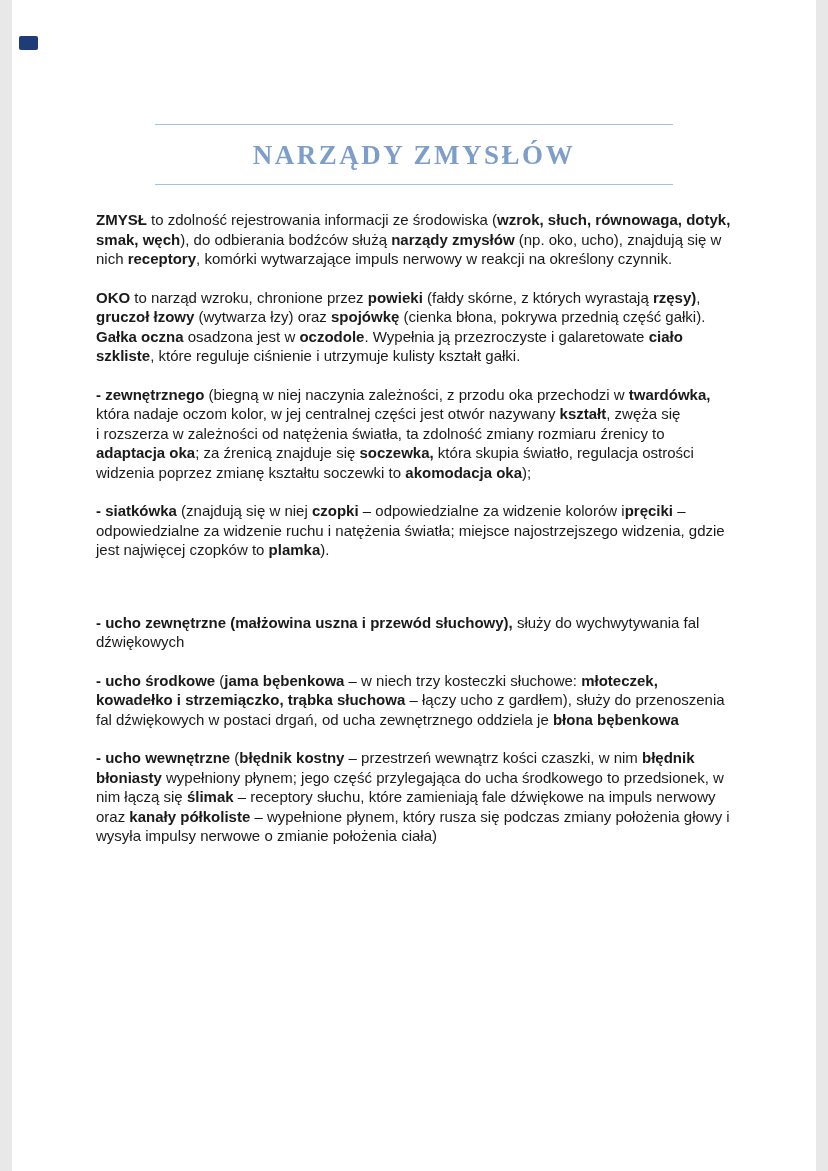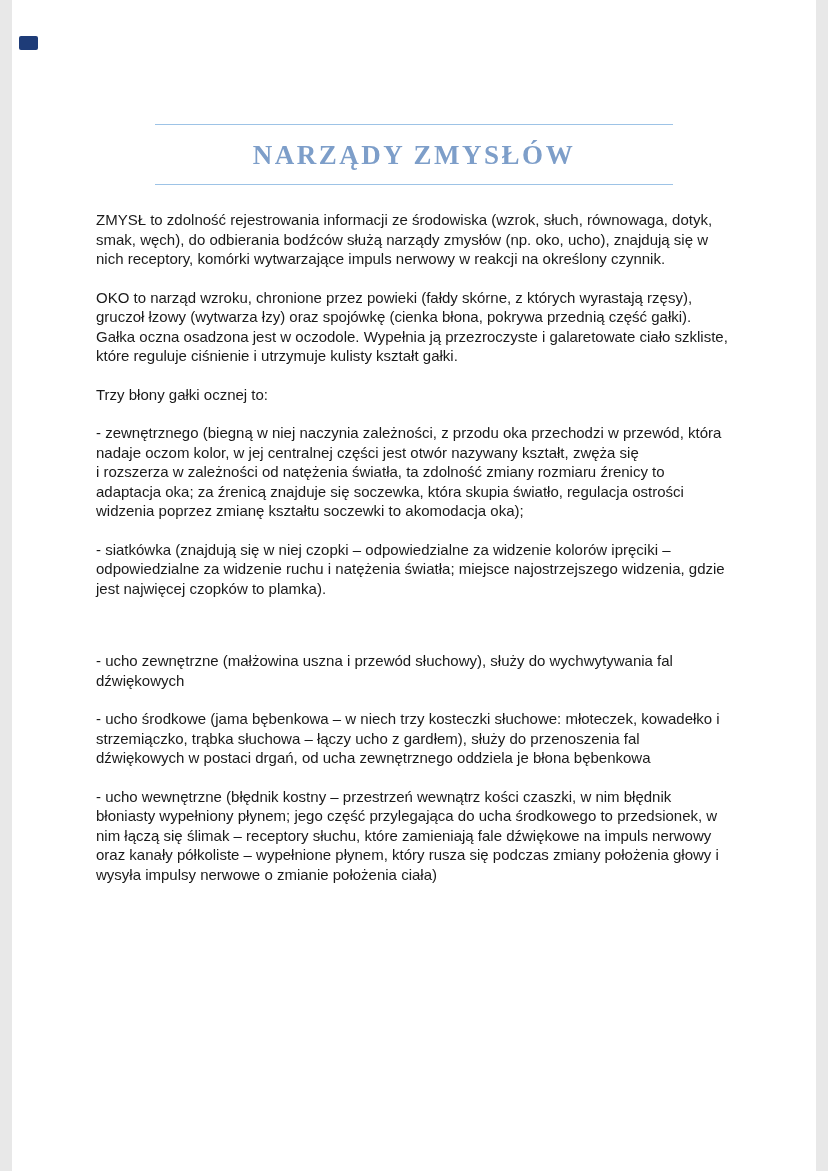--- a/index.html
+++ b/index.html
@@ -46,38 +46,37 @@
     margin: 0 auto;
     padding-top: 25px;
     font-size: 15px;
     line-height: 19.5px;
   }
   .para {
     margin: 0 0 19px 0;
     white-space: pre-wrap;
   }
   .para.heading { font-weight: bold; }
-  .run.bold { font-weight: normal; }
+  .run.bold { font-weight: bold; }
   .spacer { height: 34px; }
 </style>
 </head>
 <body>
 
 <div class="page">
   <div class="corner-mark"></div>
   <div class="title-section">
     <div class="rule"></div>
     <h1 class="doc-title">NARZĄDY ZMYSŁÓW</h1>
     <div class="rule"></div>
   </div>
   <div class="content">
       <p class="para"><span class="run bold">ZMYSŁ</span><span class="run"> to zdolność rejestrowania informacji ze środowiska (</span><span class="run bold">wzrok, słuch, równowaga, dotyk, smak, węch</span><span class="run">), do odbierania bodźców służą </span><span class="run bold">narządy zmysłów</span><span class="run"> (np. oko, ucho), znajdują się w nich </span><span class="run bold">receptory</span><span class="run">, komórki wytwarzające impuls nerwowy w reakcji na określony czynnik.</span></p>
       <p class="para"><span class="run bold">OKO</span><span class="run"> to narząd wzroku, chronione przez </span><span class="run bold">powieki</span><span class="run"> (fałdy skórne, z których wyrastają </span><span class="run bold">rzęsy)</span><span class="run">, </span><span class="run bold">gruczoł łzowy</span><span class="run"> (wytwarza łzy) oraz </span><span class="run bold">spojówkę</span><span class="run"> (cienka błona, pokrywa przednią część gałki). </span><span class="run bold">Gałka oczna</span><span class="run"> osadzona jest w </span><span class="run bold">oczodole</span><span class="run">. Wypełnia ją przezroczyste i galaretowate </span><span class="run bold">ciało szkliste</span><span class="run">, które reguluje ciśnienie i utrzymuje kulisty kształt gałki.</span></p>
-      <p class="para heading"><span class="run bold">Trzy błony gałki ocznej to:</span></p>
-      <p class="para"><span class="run bold">- zewnętrznego</span><span class="run"> (biegną w niej naczynia zależności, z przodu oka przechodzi w </span><span class="run bold">przewód,</span><span class="run"> która nadaje oczom kolor, w jej centralnej części jest otwór nazywany </span><span class="run bold">kształt</span><span class="run">, zwęża się
+      <p class="para"><span class="run bold">- zewnętrznego</span><span class="run"> (biegną w niej naczynia zależności, z przodu oka przechodzi w </span><span class="run bold">twardówka,</span><span class="run"> która nadaje oczom kolor, w jej centralnej części jest otwór nazywany </span><span class="run bold">kształt</span><span class="run">, zwęża się
 i rozszerza w zależności od natężenia światła, ta zdolność zmiany rozmiaru źrenicy to </span><span class="run bold">adaptacja oka</span><span class="run">; za źrenicą znajduje się </span><span class="run bold">soczewka,</span><span class="run"> która skupia światło, regulacja ostrości widzenia poprzez zmianę kształtu soczewki to </span><span class="run bold">akomodacja oka</span><span class="run">);</span></p>
       <p class="para"><span class="run bold">- siatkówka</span><span class="run"> (znajdują się w niej </span><span class="run bold">czopki</span><span class="run"> – odpowiedzialne za widzenie kolorów i</span><span class="run bold">pręciki</span><span class="run"> – odpowiedzialne za widzenie ruchu i natężenia światła; miejsce najostrzejszego widzenia, gdzie jest najwięcej czopków to </span><span class="run bold">plamka</span><span class="run">).</span></p>
       <div class="spacer"></div>
       <p class="para"><span class="run bold">- ucho zewnętrzne (małżowina uszna i przewód słuchowy),</span><span class="run"> służy do wychwytywania fal dźwiękowych</span></p>
       <p class="para"><span class="run bold">- ucho środkowe</span><span class="run"> (</span><span class="run bold">jama bębenkowa</span><span class="run"> – w niech trzy kosteczki słuchowe: </span><span class="run bold">młoteczek, kowadełko i strzemiączko, trąbka słuchowa</span><span class="run"> – łączy ucho z gardłem), służy do przenoszenia fal dźwiękowych w postaci drgań, od ucha zewnętrznego oddziela je </span><span class="run bold">błona bębenkowa</span></p>
       <p class="para"><span class="run bold">- ucho wewnętrzne</span><span class="run"> (</span><span class="run bold">błędnik kostny</span><span class="run"> – przestrzeń wewnątrz kości czaszki, w nim </span><span class="run bold">błędnik błoniasty</span><span class="run"> wypełniony płynem; jego część przylegająca do ucha środkowego to przedsionek, w nim łączą się </span><span class="run bold">ślimak</span><span class="run"> – receptory słuchu, które zamieniają fale dźwiękowe na impuls nerwowy oraz </span><span class="run bold">kanały półkoliste</span><span class="run"> – wypełnione płynem, który rusza się podczas zmiany położenia głowy i wysyła impulsy nerwowe o zmianie położenia ciała)</span></p>
     </div>
 </div>
 
 </body></html>

